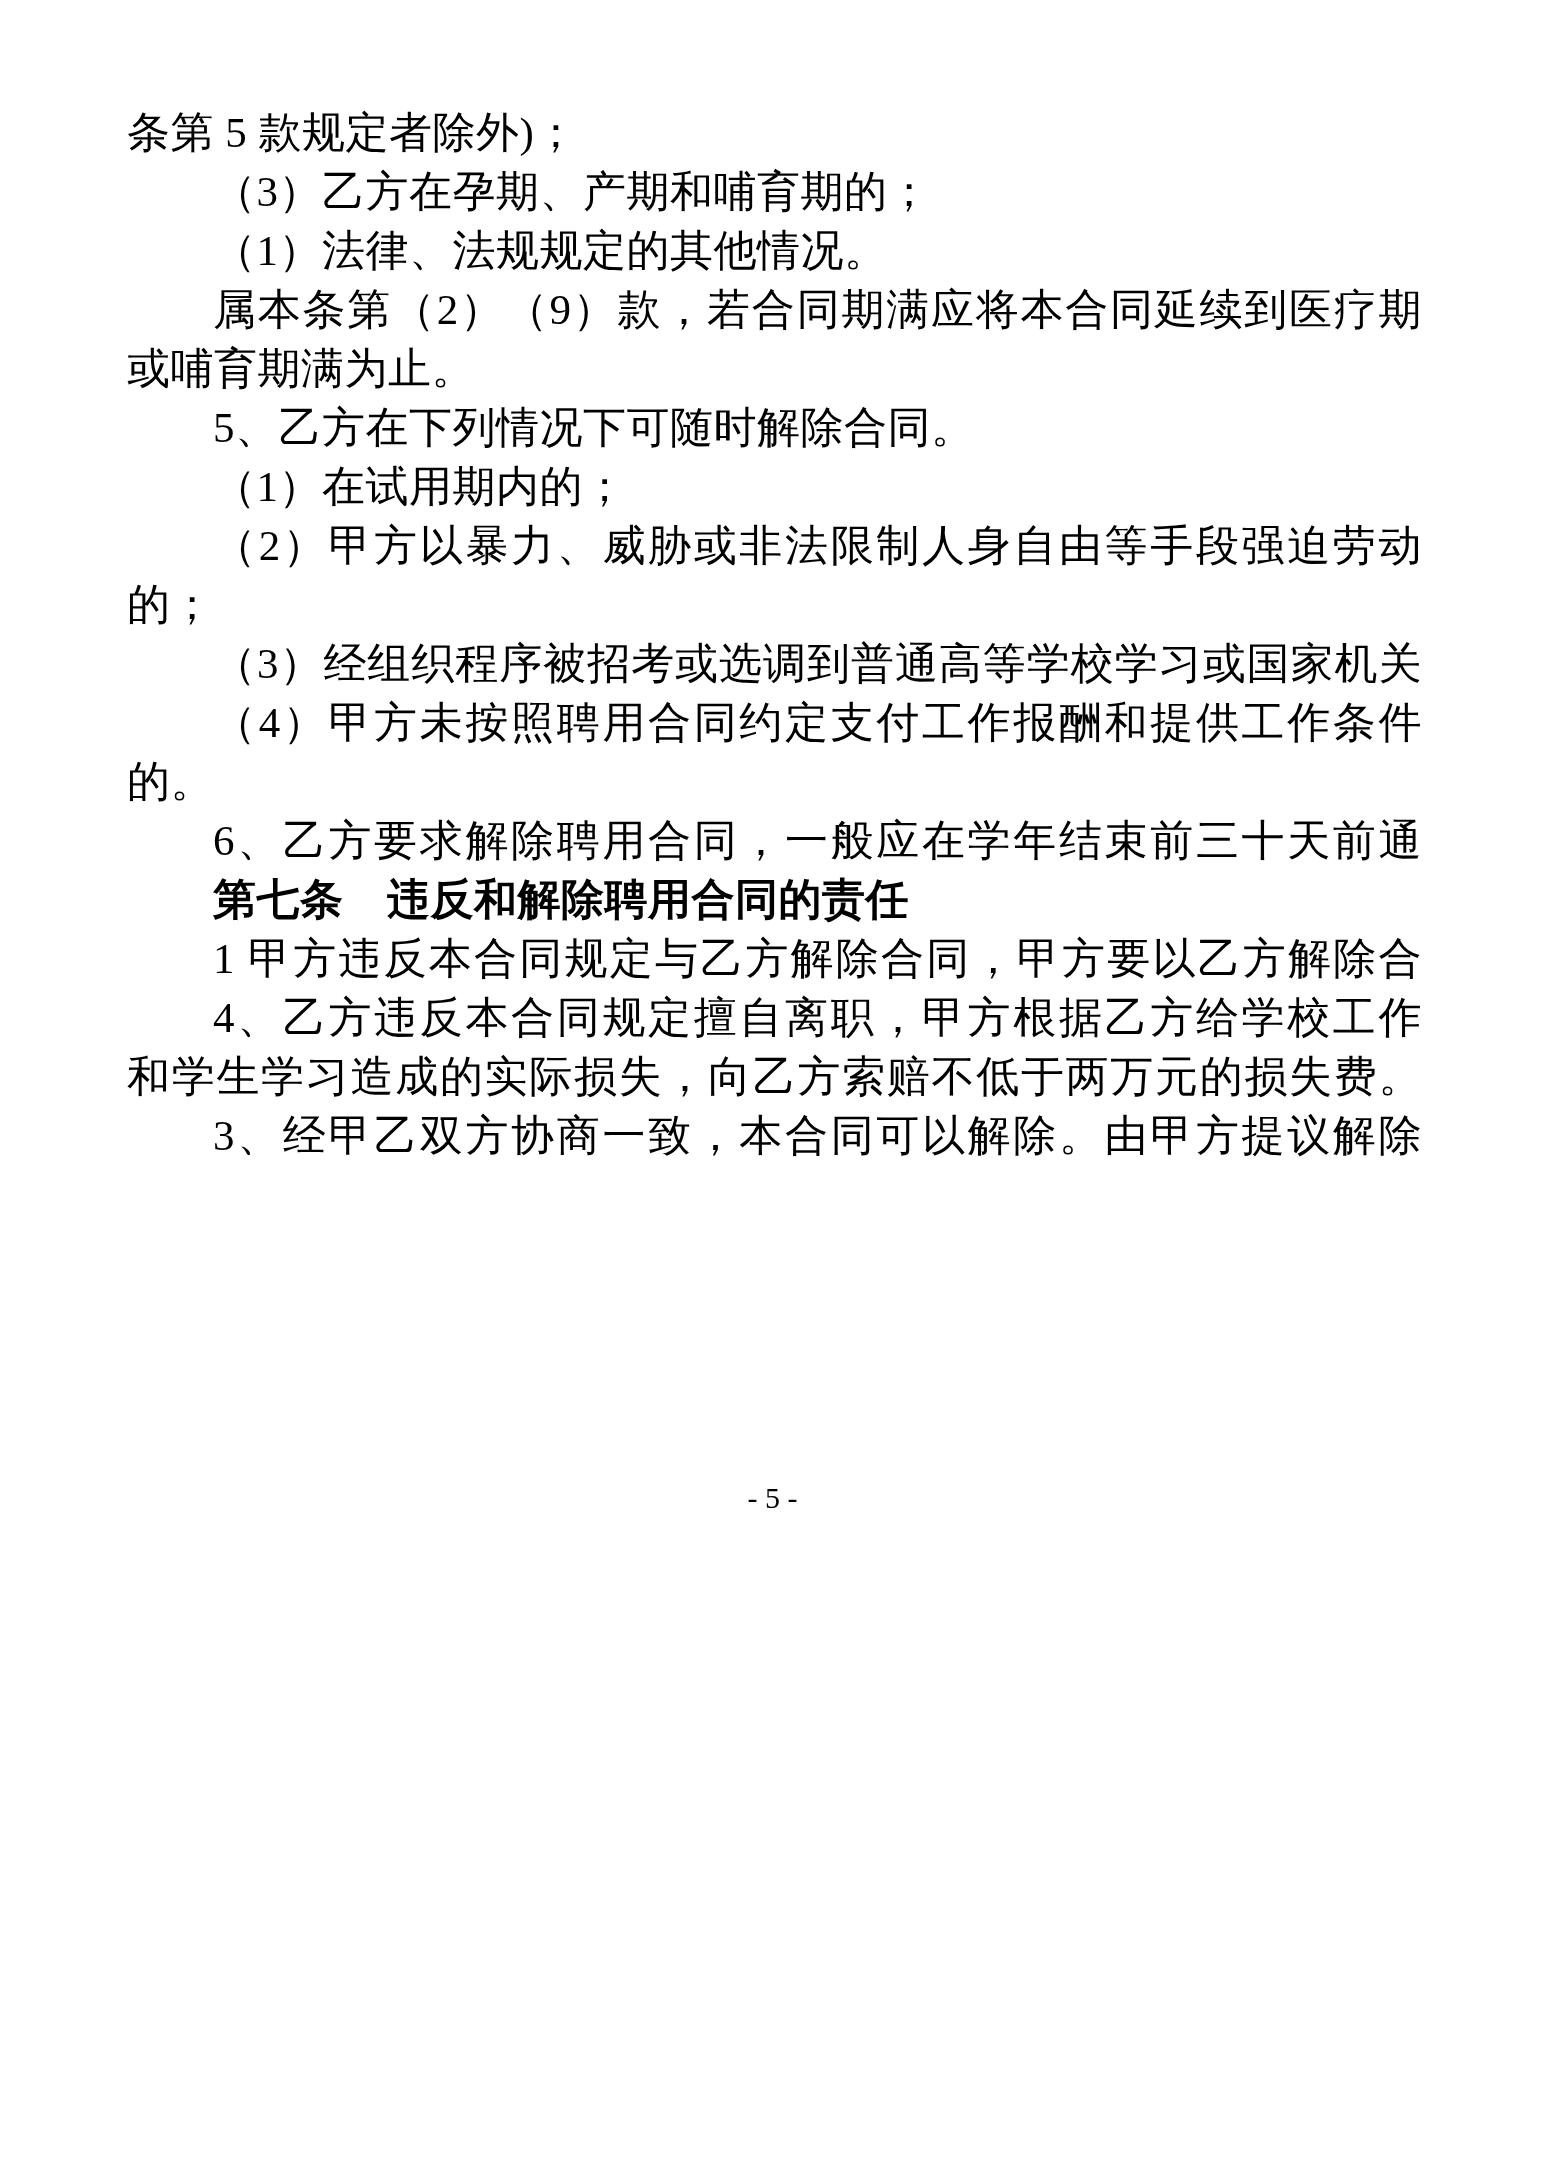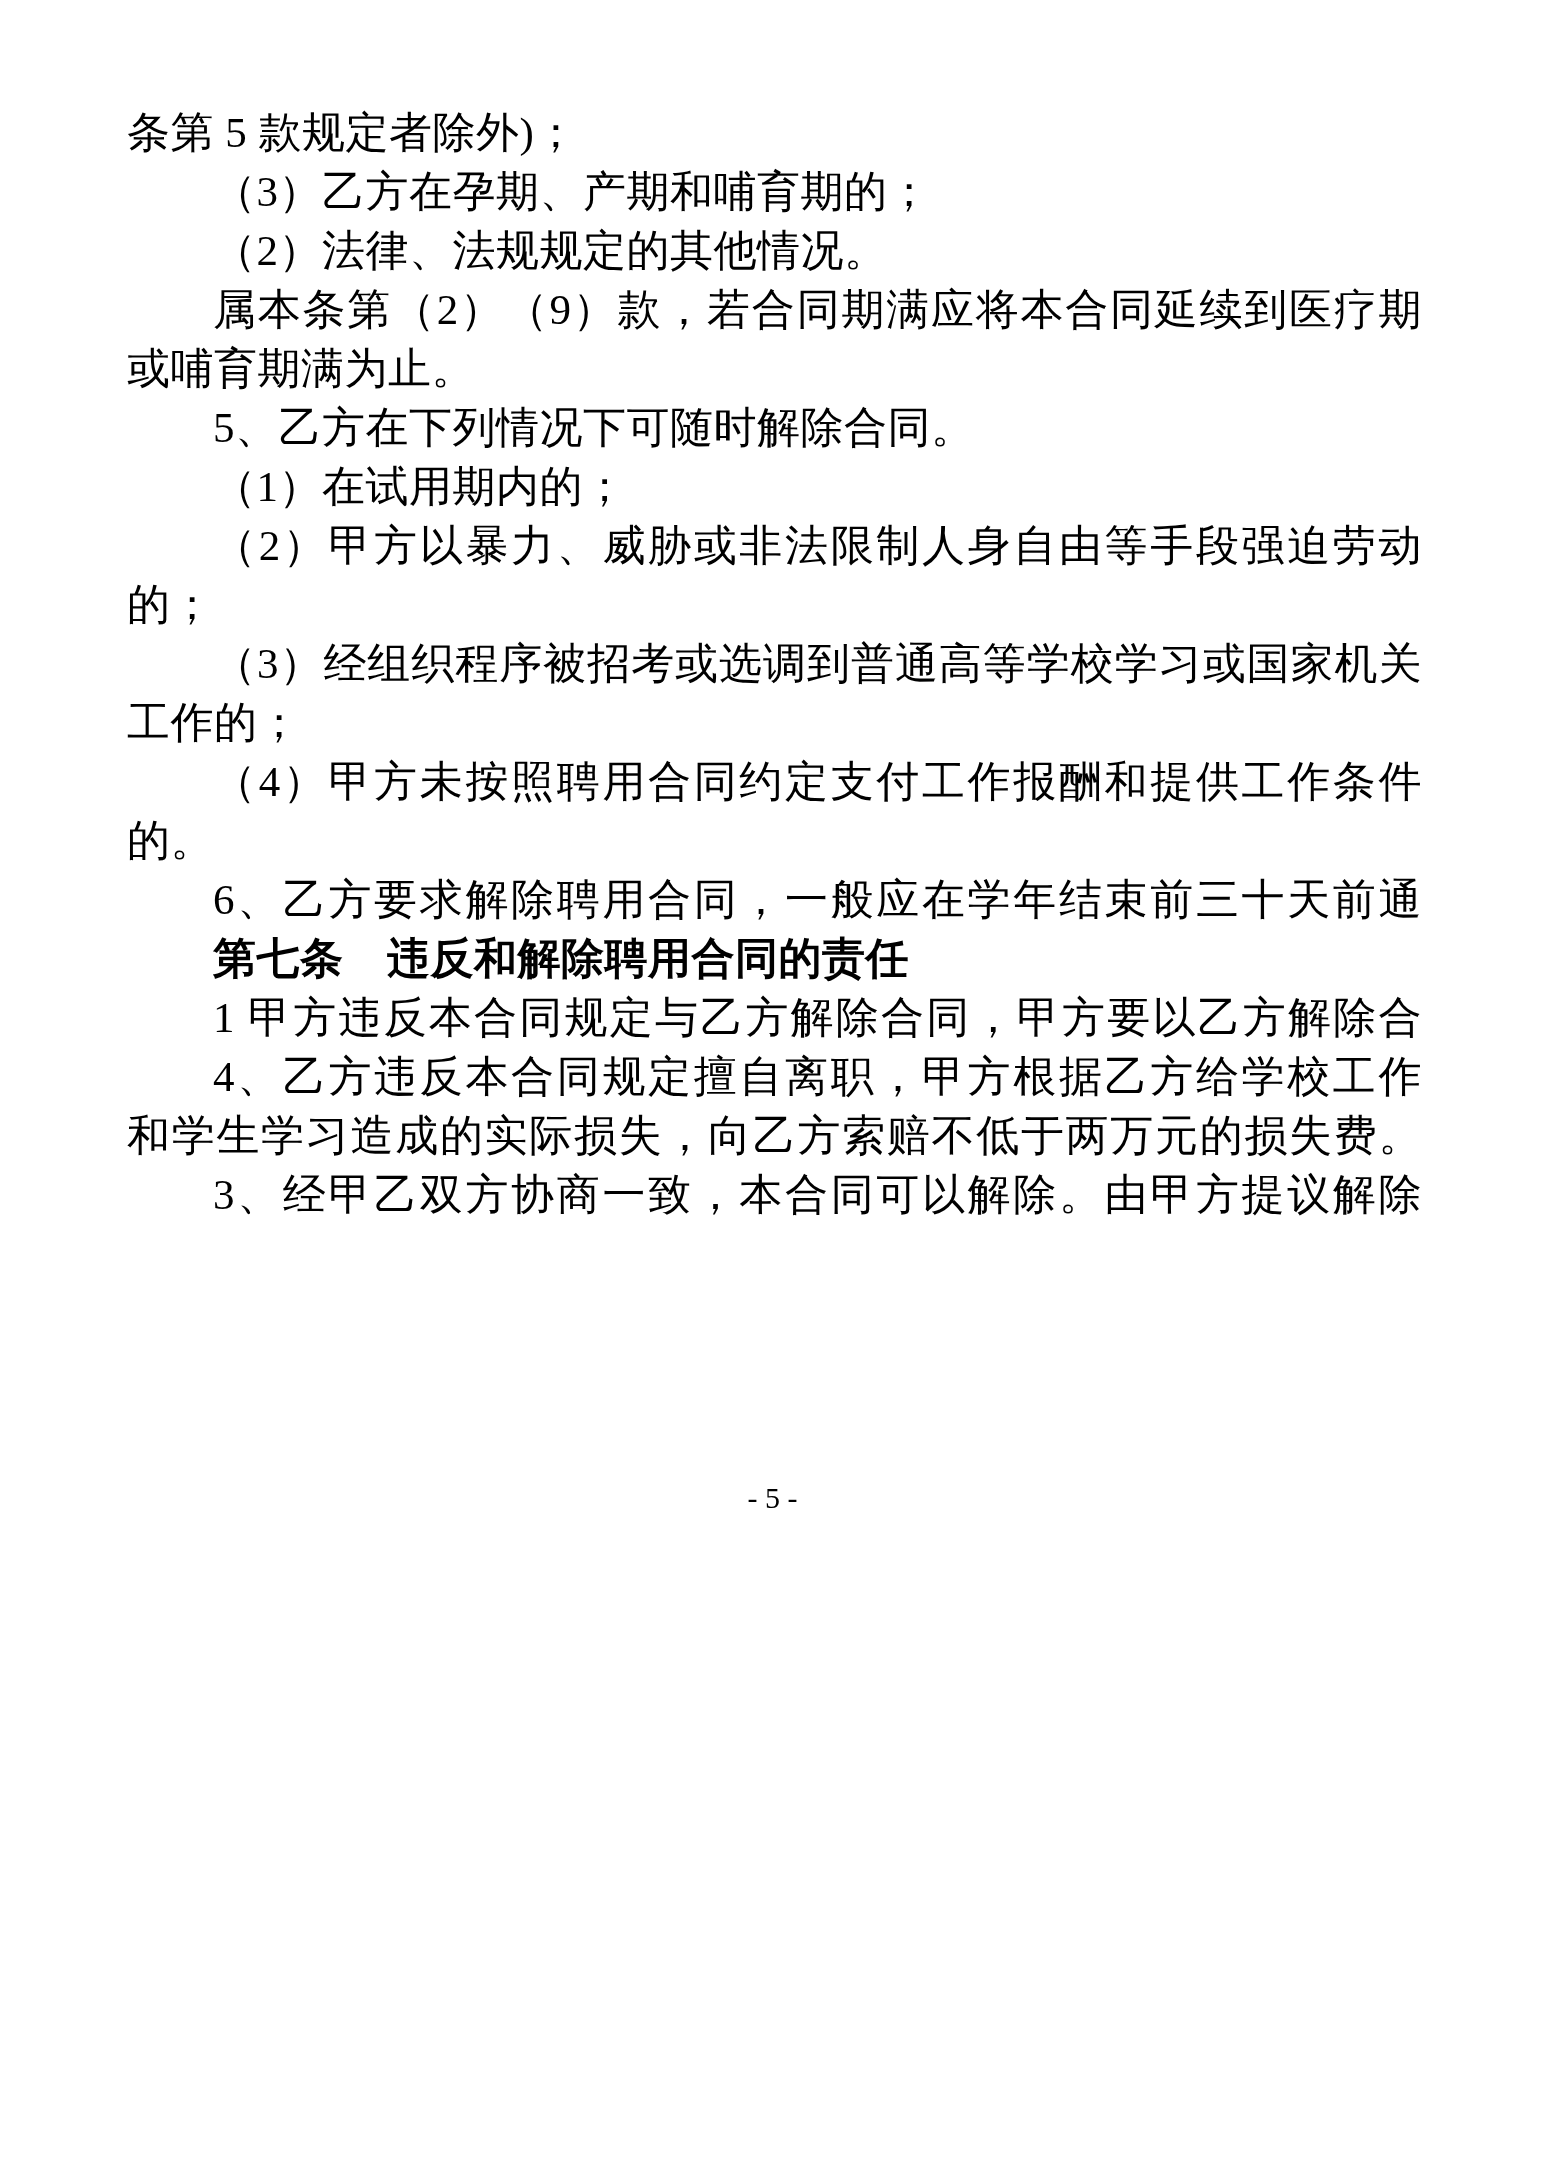--- a/index.html
+++ b/index.html
@@ -49,29 +49,28 @@
     line-height: 36px;
   }
 </style>
 </head>
 <body>
 
 <div class="page">
   <div class="body-text" id="body-text">
       <div class="line">条第 5 款规定者除外)；</div>
       <div class="line indent">（3）乙方在孕期、产期和哺育期的；</div>
-      <div class="line indent">（2）法律、法规规定的其他情况。</div>
+      <div class="line indent">（1）法律、法规规定的其他情况。</div>
       <div class="line indent justify">属本条第（2）（9）款，若合同期满应将本合同延续到医疗期</div>
       <div class="line">或哺育期满为止。</div>
       <div class="line indent">5、乙方在下列情况下可随时解除合同。</div>
       <div class="line indent">（1）在试用期内的；</div>
       <div class="line indent justify">（2）甲方以暴力、威胁或非法限制人身自由等手段强迫劳动</div>
       <div class="line">的；</div>
       <div class="line indent justify">（3）经组织程序被招考或选调到普通高等学校学习或国家机关</div>
-      <div class="line">工作的；</div>
       <div class="line indent justify">（4）甲方未按照聘用合同约定支付工作报酬和提供工作条件</div>
       <div class="line">的。</div>
       <div class="line indent justify">6、乙方要求解除聘用合同，一般应在学年结束前三十天前通</div>
       <div class="line indent bold">第七条　违反和解除聘用合同的责任</div>
       <div class="line indent justify">1 甲方违反本合同规定与乙方解除合同，甲方要以乙方解除合</div>
       <div class="line indent justify">4、乙方违反本合同规定擅自离职，甲方根据乙方给学校工作</div>
       <div class="line justify">和学生学习造成的实际损失，向乙方索赔不低于两万元的损失费。</div>
       <div class="line indent justify">3、经甲乙双方协商一致，本合同可以解除。由甲方提议解除</div>
     </div>
   <div class="footer">

